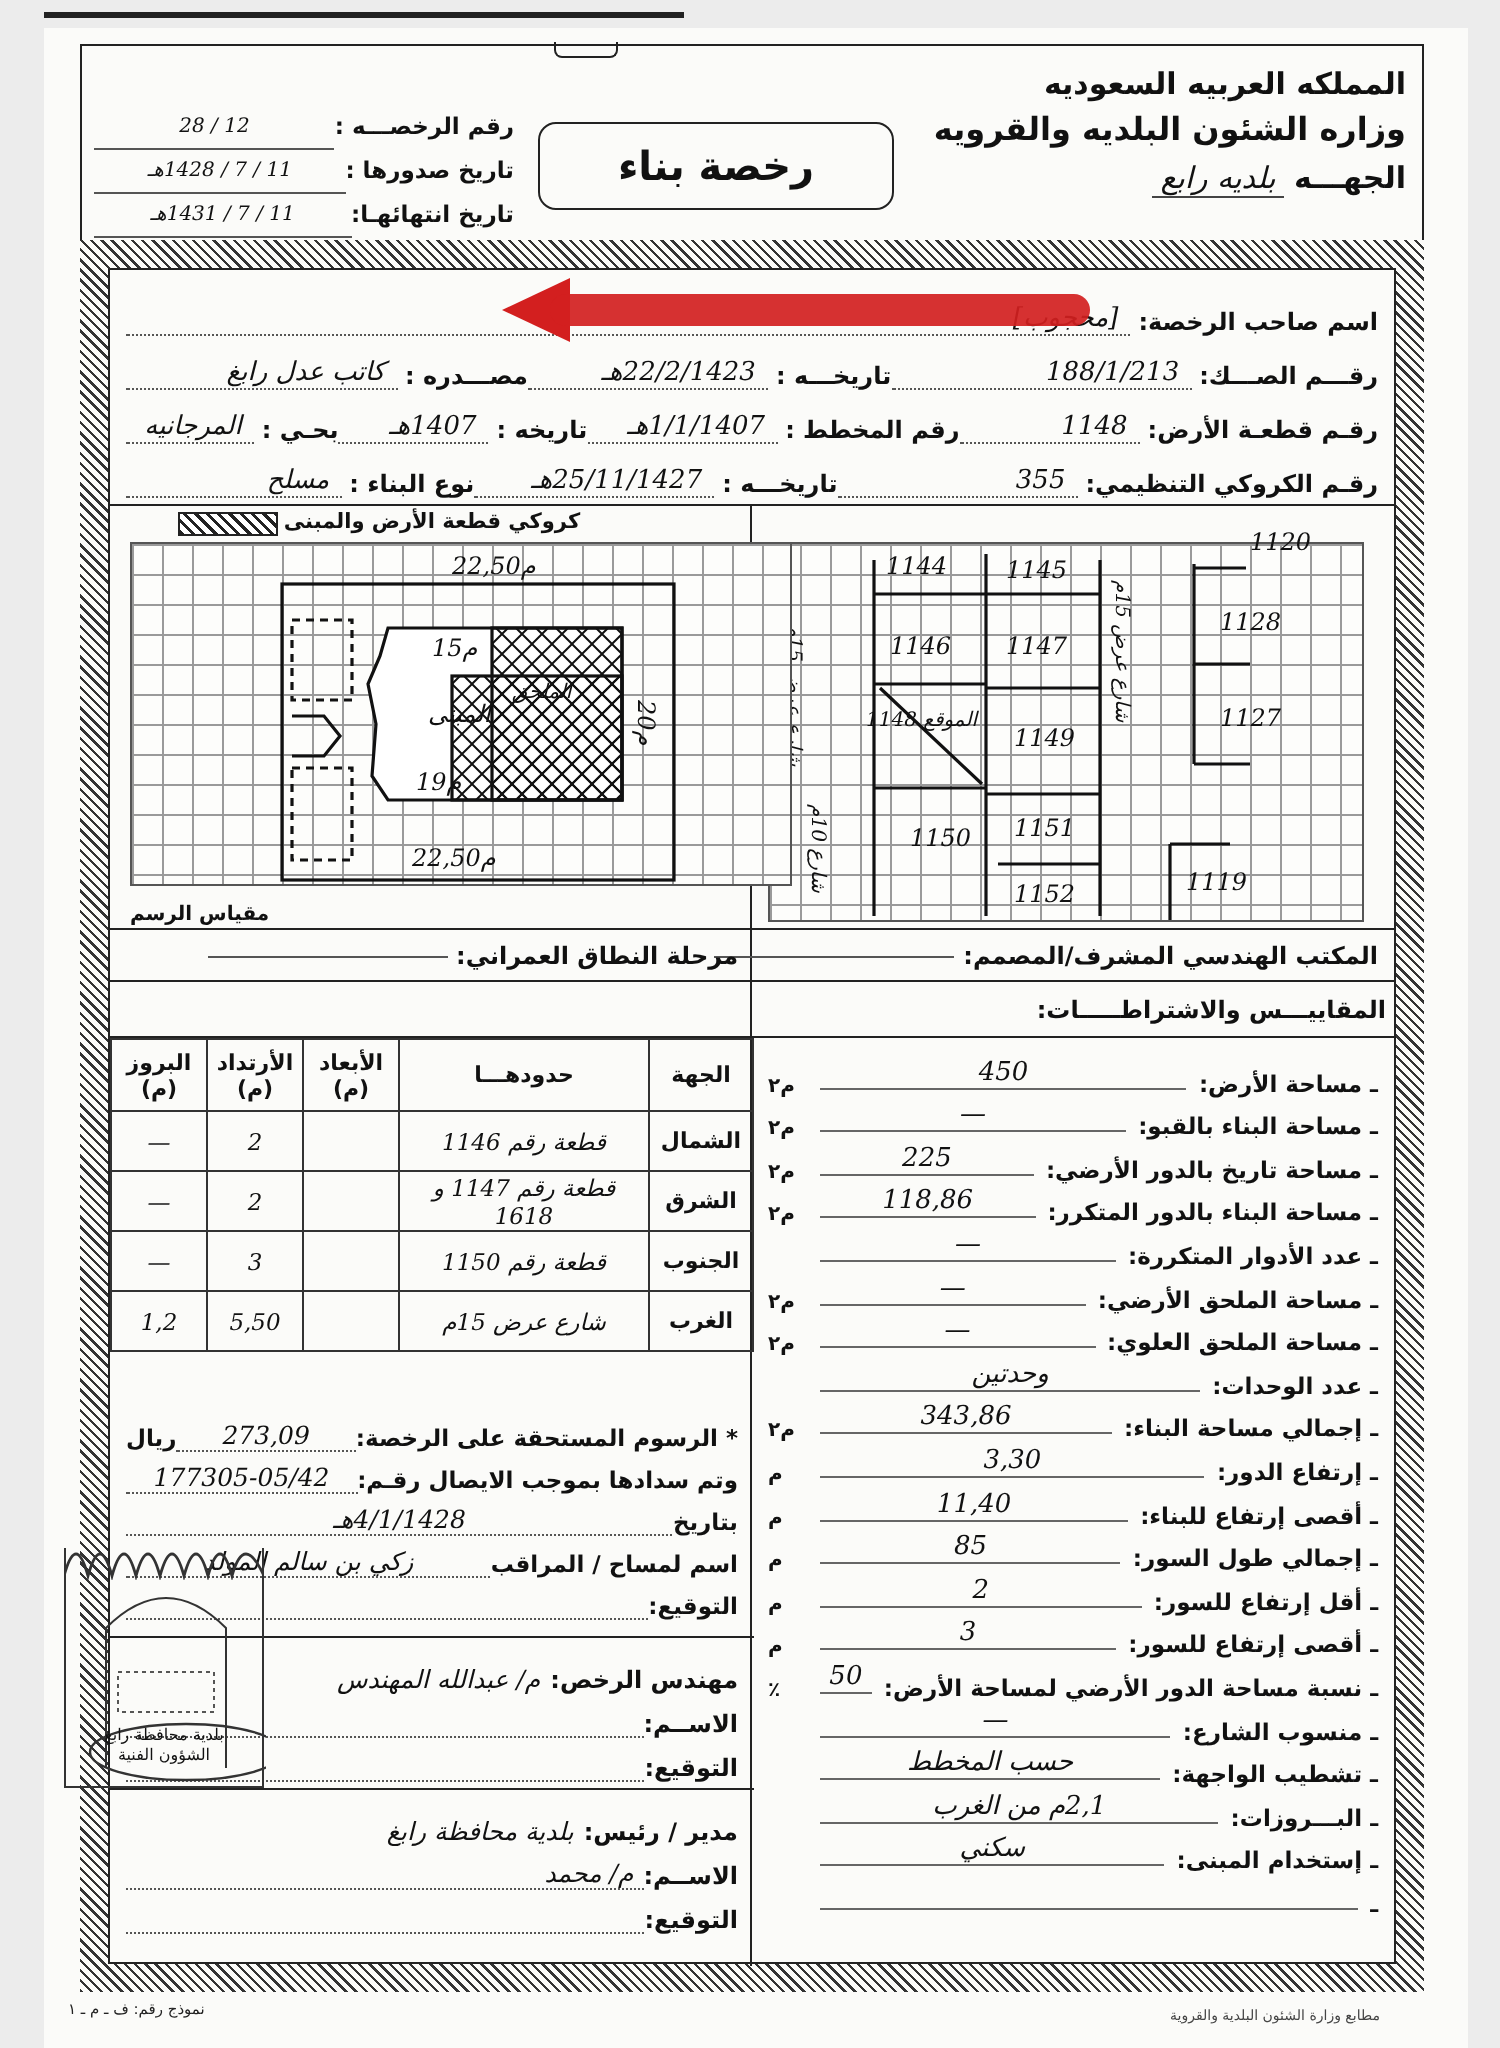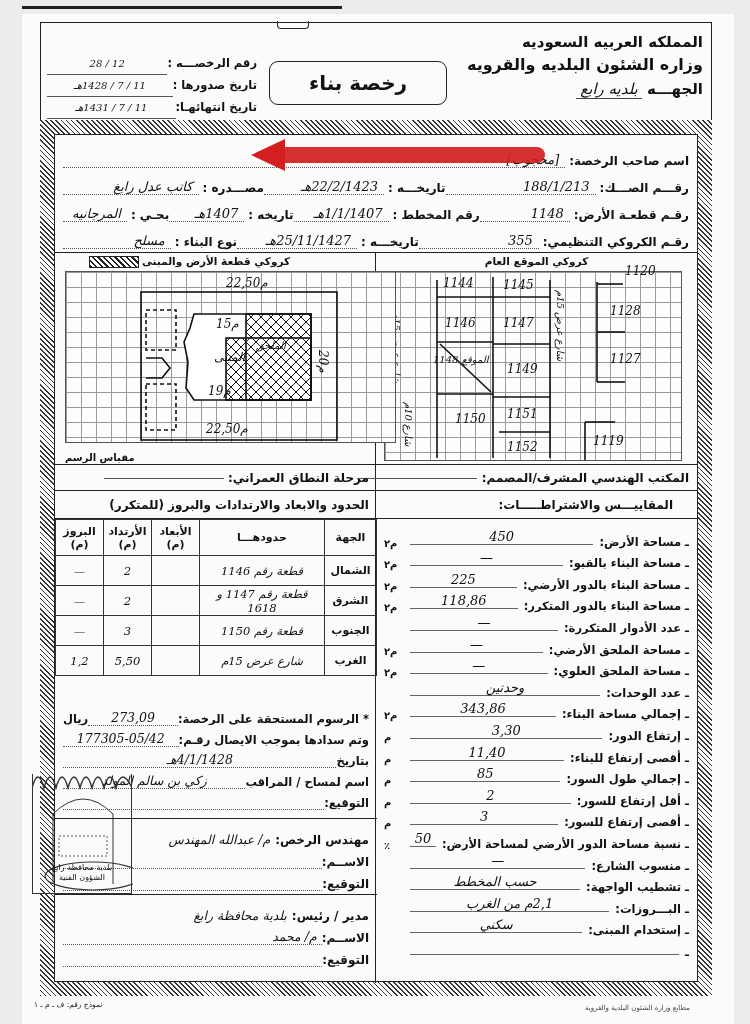--- a/index.html
+++ b/index.html
@@ -53,21 +53,21 @@
   .plot { position: absolute; font-family: "DejaVu Serif", serif; font-style: italic; font-size: 12px; color: #111; direction: ltr; }
   .svgwrap { position: absolute; left: 0; top: 0; }
 
   
   .phase { position: absolute; right: 0; top: 330px; width: 100%; height: 26px; border-bottom: 1.5px solid #222; font-size: 12px; font-weight: bold; }
   .phase .cellR { position: absolute; right: 0; top: 0; width: 322px; height: 26px; border-left: 1.5px solid #222; padding: 6px 8px; white-space: nowrap; }
   .phase .cellL { position: absolute; left: 0; top: 0; width: 322px; height: 26px; padding: 6px 8px; white-space: nowrap; }
   .dots { display: inline-block; width: 120px; border-bottom: 1px solid #555; vertical-align: middle; }
 
   .heads { position: absolute; right: 0; top: 356px; width: 100%; height: 28px; border-bottom: 1.5px solid #222; font-size: 12px; font-weight: bold; }
-  .heads .cellR { position: absolute; right: 0; top: 0; width: 322px; height: 28px; border-left: 1.5px solid #222; padding: 7px 24px; }
+  .heads .cellR { position: absolute; right: 0; top: 0; width: 322px; height: 28px; border-left: 1.5px solid #222; padding: 7px 4px; }
   .heads .cellL { position: absolute; left: 0; top: 0; width: 322px; height: 28px; padding: 7px 8px; }
 
   
   .measures { position: absolute; right: 0; top: 384px; width: 322px; height: 464px; border-left: 1.5px solid #222; padding: 8px 8px 0 8px; }
   .mrow { display: flex; align-items: flex-end; height: 21.6px; font-size: 11.5px; font-weight: bold; white-space: nowrap; }
   .mrow .ml { padding-left: 4px; }
   .mrow .mv { flex: 1; border-bottom: 1px solid #666; text-align: center; font-family: "DejaVu Serif", serif; font-style: italic; font-weight: normal; font-size: 13px; margin: 0 2px 4px 6px; line-height: 14px; }
   .mrow .mu { width: 20px; text-align: left; font-size: 10px; }
 
   
@@ -158,21 +158,20 @@
         <span class="hv" style="width:120px">25/11/1427هـ</span>
         <span class="lbl">نوع البناء :</span>
         <span class="hv grow">مسلح</span>
       </div>
       <div class="redact-arrow"></div>
       <div class="redact"></div>
     </div>
 
     <div class="sketches">
       <div class="panel right">
-        <div class="panel-title">كروكي الموقع العام</div>
         <div class="grid">
           <svg class="svgwrap" width="298" height="190">
             <g stroke="#111" stroke-width="1.6" fill="none">
               <line x1="52" y1="8" x2="52" y2="186"></line>
               <line x1="108" y1="5" x2="108" y2="186"></line>
               <line x1="165" y1="8" x2="165" y2="186"></line>
               <line x1="52" y1="25" x2="165" y2="25"></line>
               <line x1="52" y1="70" x2="108" y2="70"></line>
               <line x1="108" y1="72" x2="165" y2="72"></line>
               <line x1="52" y1="122" x2="108" y2="122"></line>
@@ -244,36 +243,35 @@
         <span class="dots"></span>
       </div>
       <div class="cellL">
         <span>مرحلة النطاق العمراني:</span>
         <span class="dots"></span>
       </div>
     </div>
 
     <div class="heads">
       <div class="cellR">المقاييـــس والاشتراطـــــات:</div>
-      <div class="cellL">الحدود والابعاد والارتدادات والبروز (للمتكرر)</div>
     </div>
 
     <div class="measures">
       <div class="mrow">
           <span class="ml">ـ مساحة الأرض:</span>
           <span class="mv">450</span>
           <span class="mu">م٢</span>
         </div>
       <div class="mrow">
           <span class="ml">ـ مساحة البناء بالقبو:</span>
           <span class="mv">—</span>
           <span class="mu">م٢</span>
         </div>
       <div class="mrow">
-          <span class="ml">ـ مساحة البناء بالدور الأرضي:</span>
+          <span class="ml">ـ مساحة تاريخ بالدور الأرضي:</span>
           <span class="mv">225</span>
           <span class="mu">م٢</span>
         </div>
       <div class="mrow">
           <span class="ml">ـ مساحة البناء بالدور المتكرر:</span>
           <span class="mv">118,86</span>
           <span class="mu">م٢</span>
         </div>
       <div class="mrow">
           <span class="ml">ـ عدد الأدوار المتكررة:</span>

